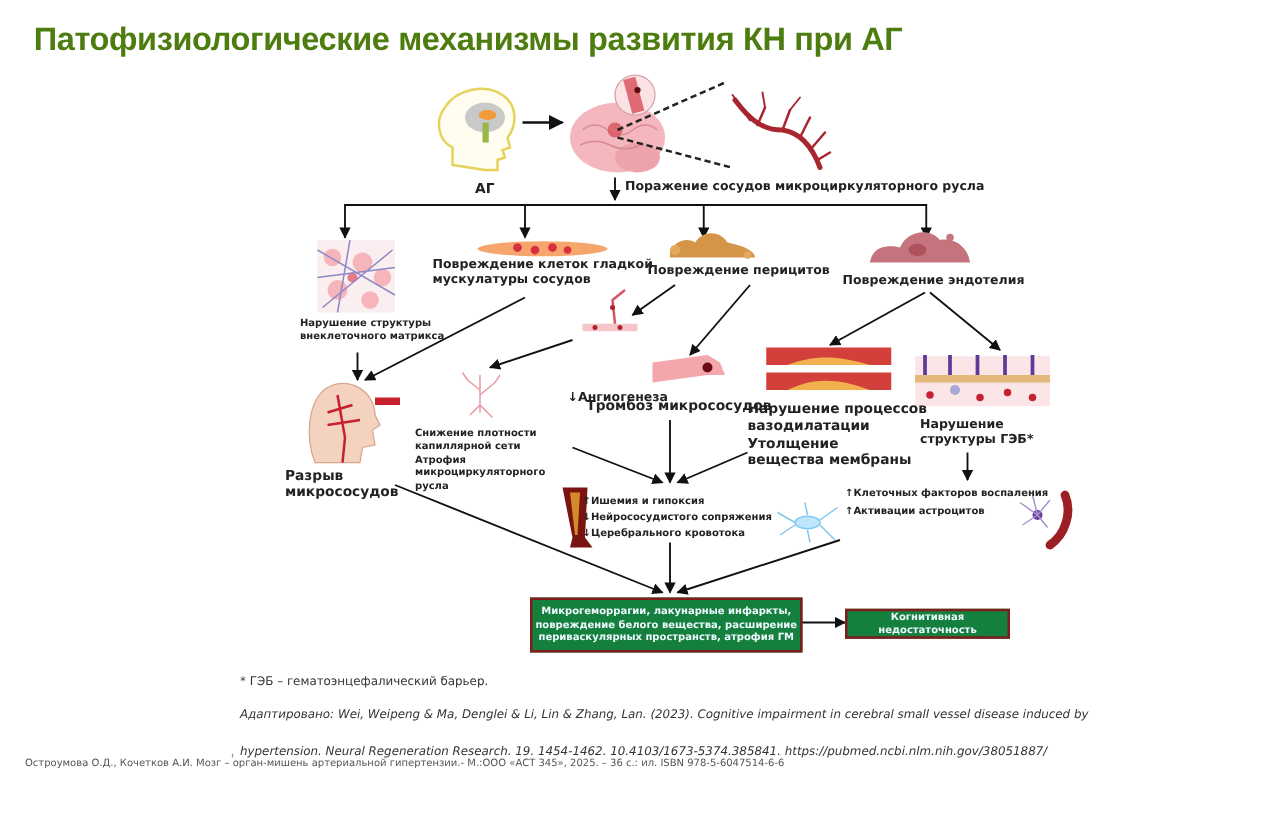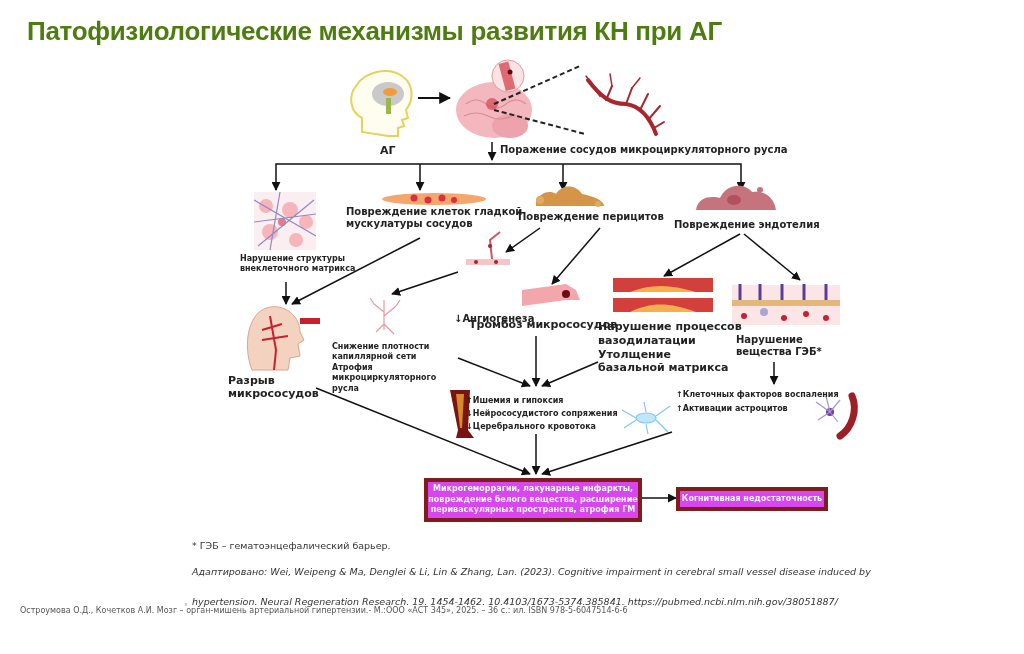--- a/index.html
+++ b/index.html
@@ -4,21 +4,21 @@
 <style>
   html, body { margin:0; padding:0; background:#ffffff; }
   body { width:1024px; height:654px; position:relative; overflow:hidden; font-family:"DejaVu Sans", sans-serif; }
   .title { position:absolute; left:27px; top:16px; font-family:"Liberation Sans", sans-serif; font-weight:bold; font-size:26px; color:#4d7c0f; letter-spacing:-0.3px; white-space:nowrap; }
   svg.canvas { position:absolute; left:0; top:0; }
   .lbl { position:absolute; font-family:"DejaVu Sans", sans-serif; font-weight:bold; color:#222; text-align:left; line-height:1.22; white-space:nowrap; }
   .l11 { font-size:11px; }
   .l10 { font-size:10px; }
   .l9 { font-size:8px; }
   .list { position:absolute; font-weight:bold; color:#222; font-size:8px; line-height:14px; white-space:nowrap; }
-  .box { position:absolute; background:#d946ef; border:4px solid #7f1d1d; color:#eef8ff; font-size:8px; font-weight:bold; text-align:center; display:flex; align-items:center; justify-content:center; line-height:1.3; box-sizing:border-box; }
+  .box { position:absolute; background:#15803d; border:2px solid #7f1d1d; color:#eef8ff; font-size:8px; font-weight:bold; text-align:center; display:flex; align-items:center; justify-content:center; line-height:1.3; box-sizing:border-box; }
   .foot { position:absolute; font-family:"DejaVu Sans", sans-serif; color:#333; white-space:nowrap; }
   .ital { font-style:italic; }
 </style>
 </head>
 <body>
 
 <div class="title">Патофизиологические механизмы развития КН при АГ</div>
 
 <svg class="canvas" width="1024" height="654">
   <defs>
@@ -195,41 +195,41 @@
   <div>Снижение плотности</div>
   <div>капиллярной сети</div>
   <div>Атрофия</div>
   <div>микроциркуляторного</div>
   <div>русла</div>
 </div>
 <div class="lbl l11" style="left:598px;top:320px;width:136px;line-height:1.25;">
   <div>Нарушение процессов</div>
   <div>вазодилатации</div>
   <div>Утолщение</div>
-  <div>базальной матрикса</div>
+  <div>вещества мембраны</div>
 </div>
 <div class="lbl l10" style="left:736px;top:334px;width:110px;">
   <div>Нарушение</div>
-  <div>вещества  ГЭБ*</div>
+  <div>структуры  ГЭБ*</div>
 </div>
 
 <div class="lbl l9" style="left:466px;top:394px;width:140px;line-height:13px;">
   <div>↑Ишемия и гипоксия</div>
   <div>↓Нейрососудистого сопряжения</div>
   <div>↓Церебрального кровотока</div>
 </div>
 
 <div class="list" style="left:676px;top:388px;">
   <div>↑Клеточных факторов воспаления</div>
   <div>↑Активации астроцитов</div>
 </div>
 
 <div class="box" style="left:424px;top:478px;width:218px;height:44px;flex-direction:column;">
   <div>Микрогеморрагии, лакунарные инфаркты,</div>
   <div>повреждение белого вещества, расширение</div>
   <div>периваскулярных пространств, атрофия ГМ</div>
 </div>
-<div class="box" style="left:676px;top:487px;width:152px;height:24px;">Когнитивная недостаточность</div>
+<div class="box" style="left:676px;top:487px;width:132px;height:24px;">Когнитивная недостаточность</div>
 
 <div class="foot" style="left:192px;top:540px;font-size:9.5px;">* ГЭБ – гематоэнцефалический барьер.</div>
 <div class="foot ital" style="left:192px;top:566px;font-size:9.5px;">Адаптировано: Wei, Weipeng &amp; Ma, Denglei &amp; Li, Lin &amp; Zhang, Lan. (2023). Cognitive impairment in cerebral small vessel disease induced by</div>
 <div class="foot ital" style="left:192px;top:596px;font-size:9.5px;">hypertension. Neural Regeneration Research. 19. 1454-1462. 10.4103/1673-5374.385841. https://pubmed.ncbi.nlm.nih.gov/38051887/</div>
 <div class="foot" style="left:20px;top:606px;font-size:8px;color:#555;">Остроумова О.Д., Кочетков А.И. Мозг – орган-мишень артериальной гипертензии.- М.:ООО «АСТ 345», 2025. – 36 с.: ил. ISBN 978-5-6047514-6-6</div>
 
 </body></html>

